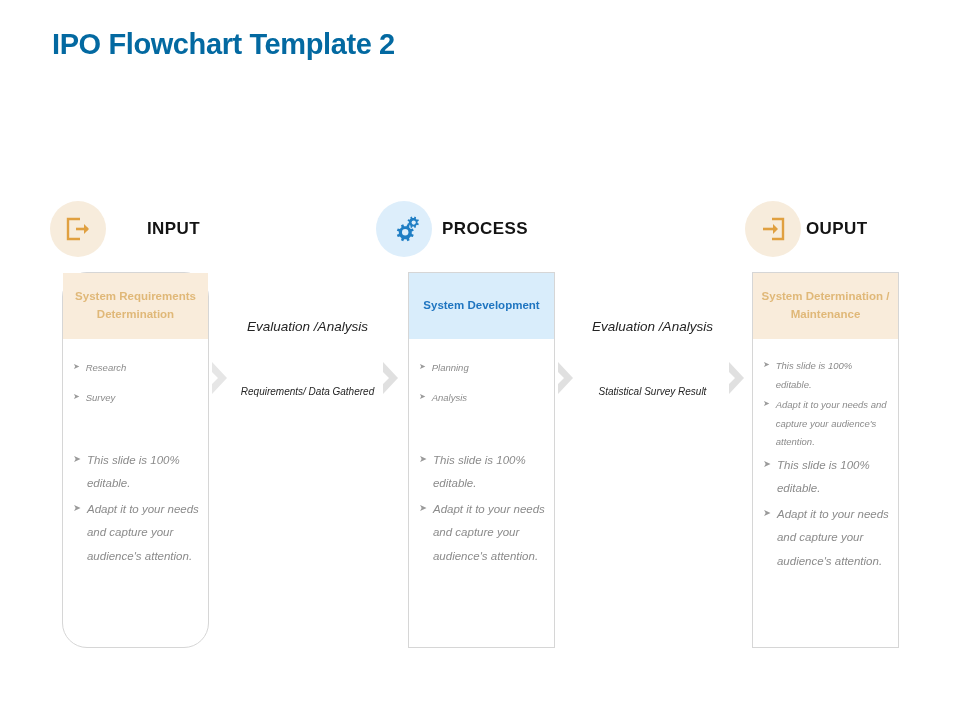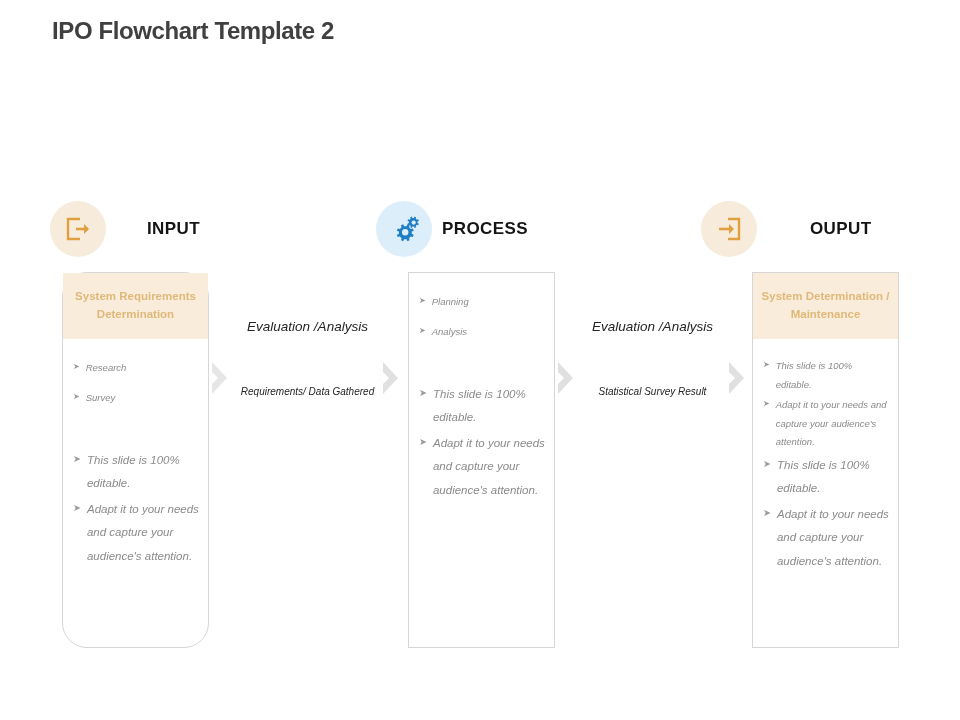--- a/index.html
+++ b/index.html
@@ -12,25 +12,25 @@
     background: #ffffff;
     font-family: "Liberation Sans", sans-serif;
     overflow: hidden;
     position: relative;
   }
 
   
   #slide-title {
     position: absolute;
     left: 52px;
-    top: 17px;
-    font-size: 24px;
+    top: 28px;
+    font-size: 29px;
     font-weight: bold;
     letter-spacing: -0.4px;
-    color: #404040;
+    color: #0369a1;
     white-space: nowrap;
   }
 
   
   .col-header {
     position: absolute;
     display: flex;
     align-items: center;
     height: 56px;
   }
@@ -48,21 +48,21 @@
   .col-label {
     font-size: 17px;
     font-weight: bold;
     color: #141414;
     letter-spacing: 0.4px;
     margin-left: 10px;
     white-space: nowrap;
   }
   #header-input   { left: 50px;  top: 201px; gap: 31px; }
   #header-process { left: 376px; top: 201px; }
-  #header-ouput   { left: 701px; top: 201px; gap: 48px; }
+  #header-ouput   { left: 745px; top: 201px; }
   #header-ouput .col-label { margin-left: 5px; }
 
   
   .card {
     position: absolute;
     top: 272px;
     width: 147px;
     height: 376px;
     border: 1px solid #d6d6d6;
     background: #ffffff;
@@ -231,20 +231,21 @@
     <path d="M3 2 L18 18 L3 34 L3 24 L9 18 L3 12 Z" fill="#e6e6e6"></path>
   </svg>
 </div>
 <div class="chev" id="chev-2">
   <svg width="24" height="36" viewBox="0 0 24 36" aria-hidden="true">
     <path d="M3 2 L18 18 L3 34 L3 24 L9 18 L3 12 Z" fill="#e0e0e0"></path>
   </svg>
 </div>
 
 <div class="card" id="card-process">
+  <div class="card-head blue">System Development</div>
   <div class="card-body">
     <div class="bullet sm">
       <span class="arrow">➤</span>
       <span class="txt">Planning</span>
     </div>
     <div class="bullet sm">
       <span class="arrow">➤</span>
       <span class="txt">Analysis</span>
     </div>
     <div class="gap-block"></div>

